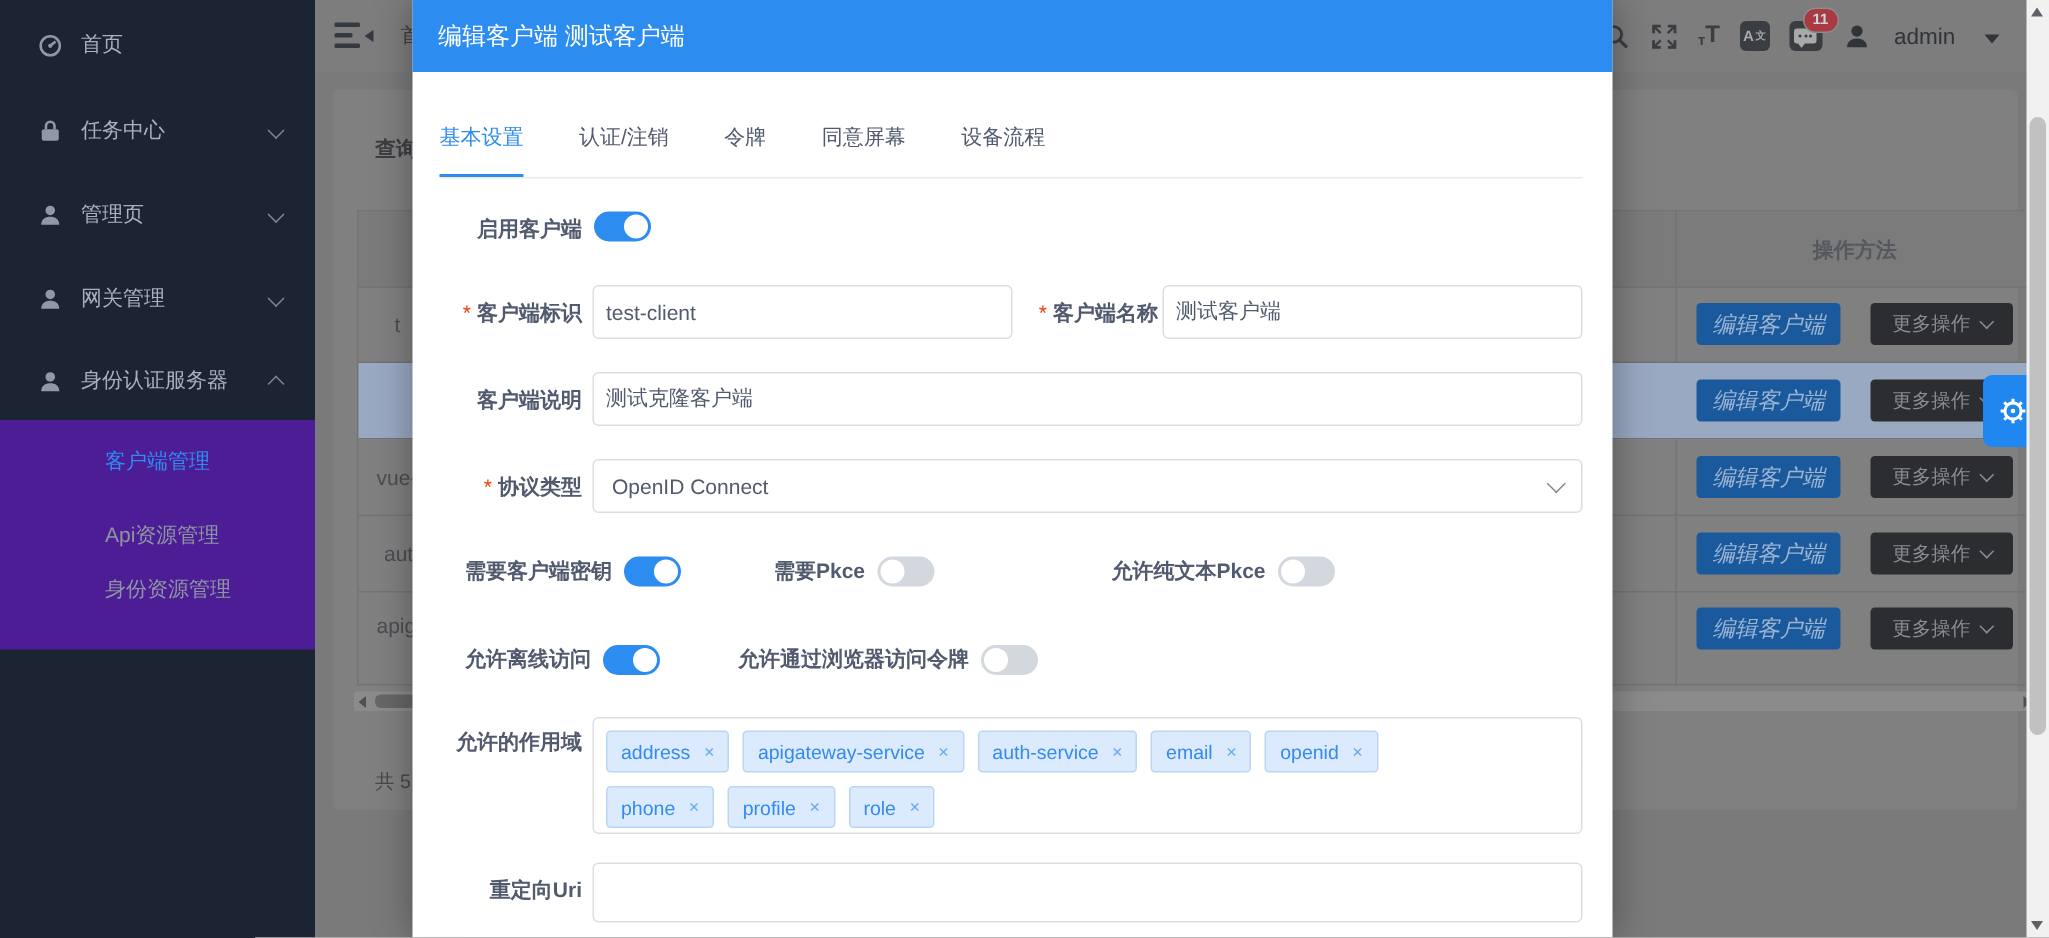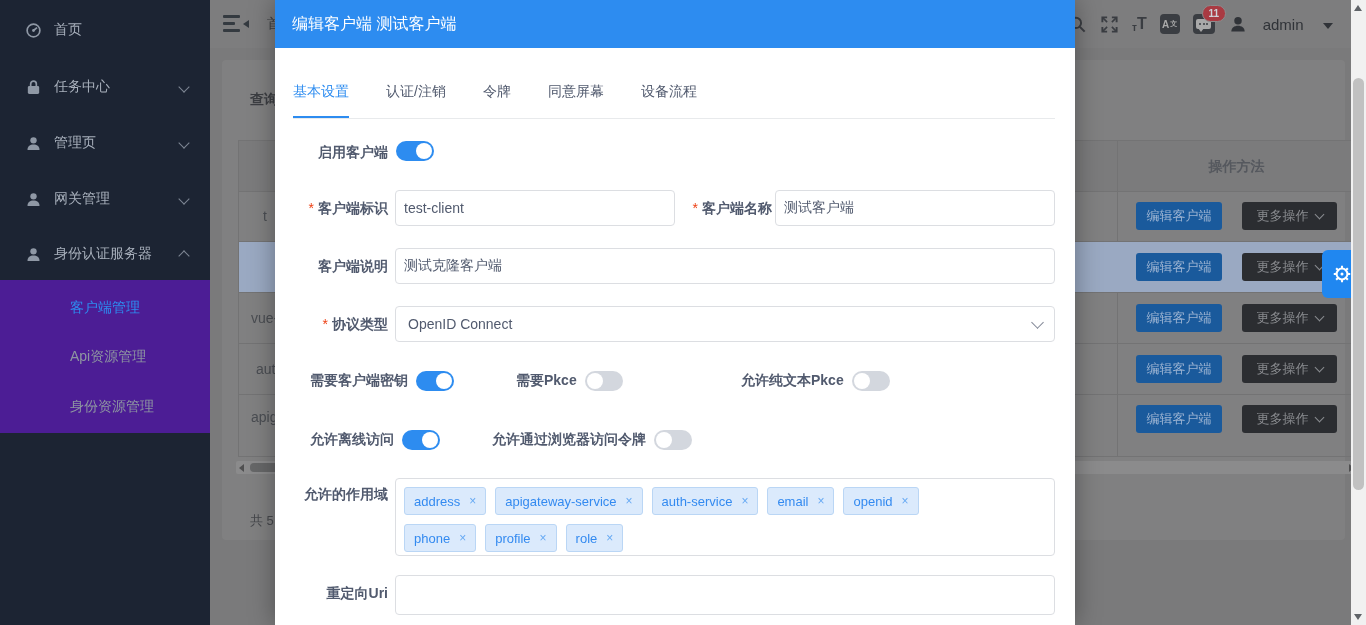--- a/index.html
+++ b/index.html
@@ -26,21 +26,21 @@
   .filter-label{position:absolute;left:28px;top:31px;font-size:14px;font-weight:700;color:#3c3e42;white-space:nowrap;}
   .bg-table{position:absolute;left:16px;top:80px;width:1117px;height:315px;border:1px solid #737374;}
   .bg-thead{position:absolute;left:0;top:0;width:100%;height:50px;background:#7b7b7c;border-bottom:1px solid #737374;}
   .col1-h{position:absolute;left:38px;top:17px;font-size:14px;font-weight:700;color:#55585e;white-space:nowrap;}
   .ops-h{position:absolute;left:878px;width:239px;top:17px;text-align:center;font-size:14px;font-weight:700;color:#55585e;}
   .vline{position:absolute;left:878px;top:0;width:1px;height:100%;background:#737374;}
   .brow{position:absolute;left:0;width:1117px;border-bottom:1px solid #737374;}
   .brow.selected{background:#9aa9c2;}
   .cid{position:absolute;top:50%;transform:translateY(-50%);font-size:14px;color:#4a4d52;white-space:nowrap;}
   .ops{position:absolute;left:878px;width:239px;top:50%;transform:translateY(-50%);display:flex;justify-content:center;gap:20px;}
-  .btn-edit{width:86px;height:28px;background:#1a5a9c;color:#9db4d2;font-size:13px;border:none;border-radius:3px;cursor:pointer;font-family:inherit;}
+  .btn-edit{width:96px;height:28px;background:#1a5a9c;color:#9db4d2;font-size:15px;border:none;border-radius:3px;cursor:pointer;font-family:inherit;font-style:italic;}
   .btn-more{width:95px;height:28px;background:#2b2d31;color:#8a8c90;font-size:13px;border:none;border-radius:3px;cursor:pointer;font-family:inherit;display:flex;align-items:center;justify-content:center;gap:7px;}
   .more-caret{width:6px;height:6px;border-right:1.5px solid #8a8c90;border-bottom:1.5px solid #8a8c90;transform:rotate(45deg);margin-top:-3px;}
   .hscroll{position:absolute;left:14px;top:401px;width:1121px;height:13px;background:#8b8b8c;border-radius:2px;}
   .hthumb{position:absolute;left:14px;top:2px;width:86px;height:9px;background:#666768;border-radius:4px;}
   .harrow{position:absolute;top:3px;width:0;height:0;border-top:4px solid transparent;border-bottom:4px solid transparent;}
   .harrow.left{left:3px;border-right:5px solid #4f4f50;}
   .harrow.right{right:3px;border-left:5px solid #4f4f50;}
   .total-text{position:absolute;left:28px;top:452px;font-size:13px;color:#46484c;white-space:nowrap;}
 
   
@@ -134,21 +134,21 @@
     <svg width="17" height="17" viewBox="0 0 24 24">
         <circle cx="12" cy="7.5" r="4.5" fill="#8f98a5"></circle>
         <path d="M3.5 21c0-5 3.8-7.5 8.5-7.5s8.5 2.5 8.5 7.5z" fill="#8f98a5"></path>
       </svg>
     <span class="lbl">身份认证服务器</span>
     <span class="chev up"></span>
   </div>
   <div class="submenu">
     <div class="sub-item active" style="top:18px">客户端管理</div>
     <div class="sub-item" style="top:67px">Api资源管理</div>
-    <div class="sub-item" style="top:117px">身份资源管理</div>
+    <div class="sub-item" style="top:103px">身份资源管理</div>
   </div>
 </div>
 
 <div class="bg-header"></div>
 <div class="burger">
   <i style="top:0"></i>
     <i style="top:7px;width:12px"></i>
     <i style="top:14px"></i>
     <span class="tri"></span>
 </div>

